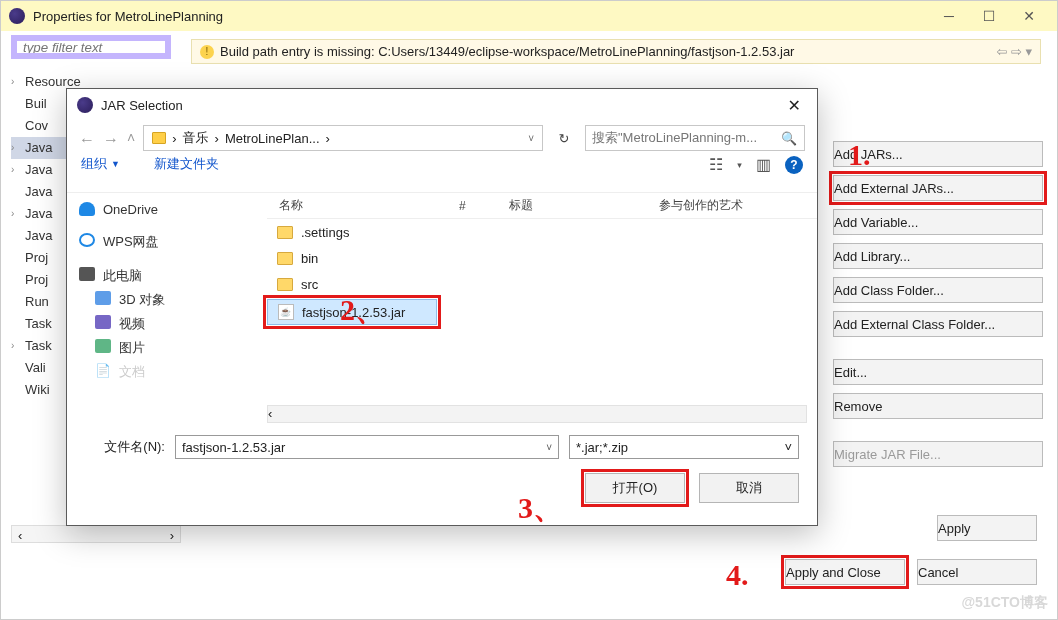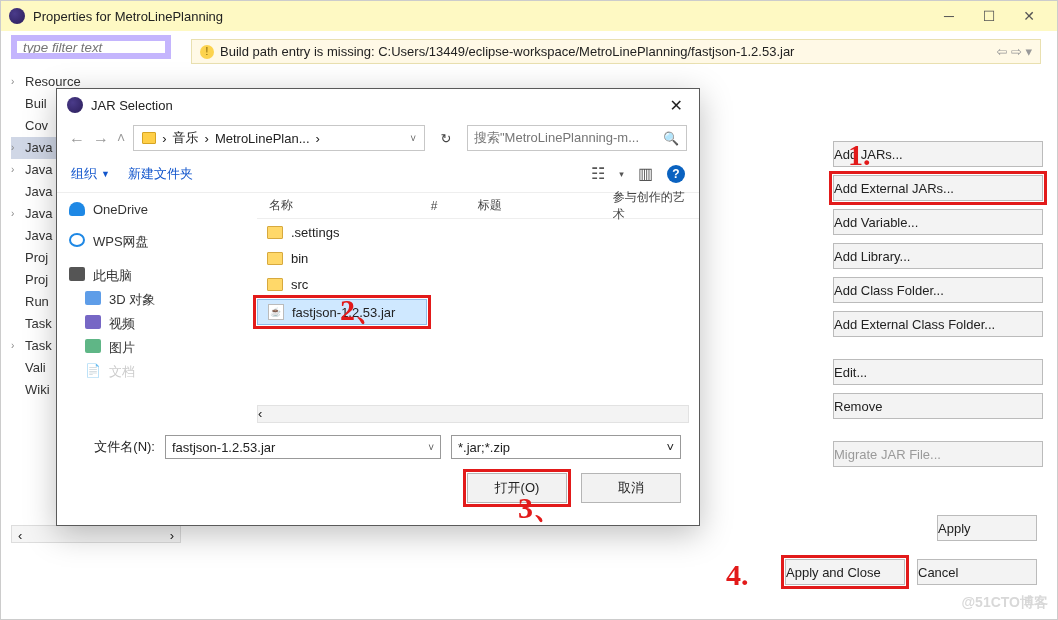--- a/index.html
+++ b/index.html
@@ -22,31 +22,31 @@
 .wbtn { height: 26px; background: #f3f3f3; border: 1px solid #bbb; font-size: 13px; display: flex; align-items: center; justify-content: flex-start; }
 .wbtn.disabled { color: #9a9a9a; }
 .red-box { outline: 3px solid #e21a1a; outline-offset: 1px; }
 .bottom-btns { position: absolute; right: 20px; bottom: 34px; display: flex; gap: 12px; }
 .bottom-btns .wbtn { width: 120px; }
 .apply-btn { position: absolute; right: 20px; bottom: 78px; }
 .apply-btn .wbtn { width: 100px; }
 .ecl-scrollcorner { position: absolute; left:10px; bottom:76px; width:170px; height:18px; background:#f5f5f5; border:1px solid #ddd;}
 
 
-.fd { position: absolute; left: 56px; top: 88px; width: 644px; height: 438px; background: #fff; border: 1px solid #5a5a5a; box-shadow: 0 8px 30px rgba(0,0,0,0.25); }
+.fd { position: absolute; left: 66px; top: 88px; width: 752px; height: 438px; background: #fff; border: 1px solid #5a5a5a; box-shadow: 0 8px 30px rgba(0,0,0,0.25); }
 .fd-title { height: 32px; display: flex; align-items: center; padding: 0 10px; }
 .fd-ico { width: 16px; height: 16px; margin-right: 8px; background: radial-gradient(circle at 35% 35%, #4a3b8a, #2b1d5a); border-radius: 50%; }
 .fd-close { margin-left: auto; font-size: 16px; padding: 0 6px; }
 .fd-nav { height: 34px; display: flex; align-items: center; padding: 0 12px; gap: 8px; }
 .nav-arrow { font-size: 16px; color: #999; }
 .crumb-box { flex: 1; height: 26px; border: 1px solid #c7c7c7; display: flex; align-items: center; padding: 0 8px; gap: 6px; font-size: 13px;}
 .crumb-box .folder { width: 14px; height: 12px; background: #ffcf47; border: 1px solid #d6a422; border-radius: 1px; }
 .refresh { width: 26px; height: 26px; display: flex; align-items: center; justify-content: center; color: #444; }
 .search-box { width: 220px; height: 26px; border: 1px solid #c7c7c7; display: flex; align-items: center; padding: 0 6px; color: #767676; gap:6px;}
-.toolbar { height: 38px; display: flex; align-items: center; padding: 0 14px; gap: 18px; border-bottom: 1px solid #eee; }
+.toolbar { height: 38px; display: flex; align-items: flex-start; padding: 0 14px; gap: 34px; border-bottom: 1px solid #eee; }
 .toolbar .link { color: #1155cc; display: flex; align-items: center; gap: 4px; }
 .toolbar .right { margin-left: auto; display: flex; align-items: center; gap: 14px; font-size: 16px; color: #555; }
 .help-ico { width: 18px; height: 18px; background: #0a62c0; border-radius: 50%; color: #fff; display: flex; align-items: center; justify-content: center; font-size: 12px; font-weight:bold;}
 .fd-body { display: flex; height: 230px; }
 .fd-nav-tree { width: 200px; padding: 6px 10px; font-size: 13px; color: #333; overflow:hidden;}
 .fd-nav-tree .ni { display: flex; gap: 8px; padding: 3px 2px; }
 .fd-nav-tree .ico { width: 16px; height: 14px; }
 .ico.cloud { background: #1e88e5; border-radius: 8px 8px 3px 3px / 8px 8px 3px 3px; }
 .ico.wps { border: 2px solid #1e88e5; border-radius: 50%; background:#fff; }
 .ico.pc { background: #555; border-radius: 2px; }

